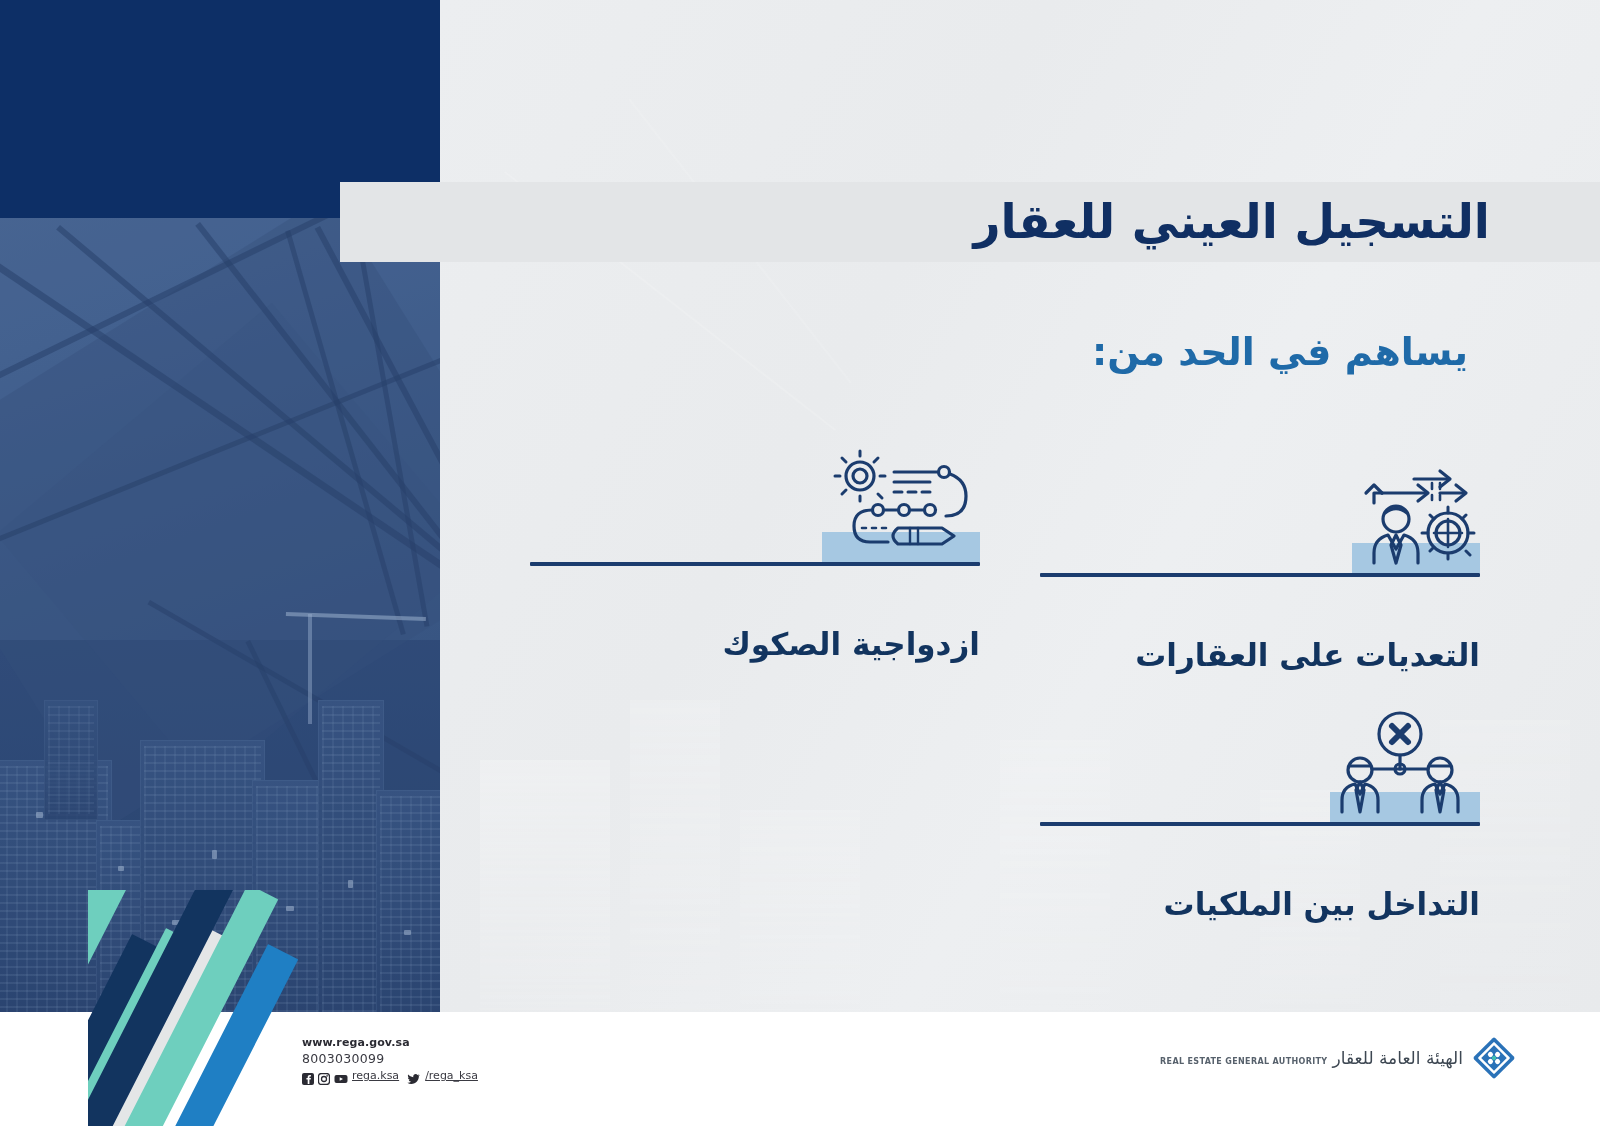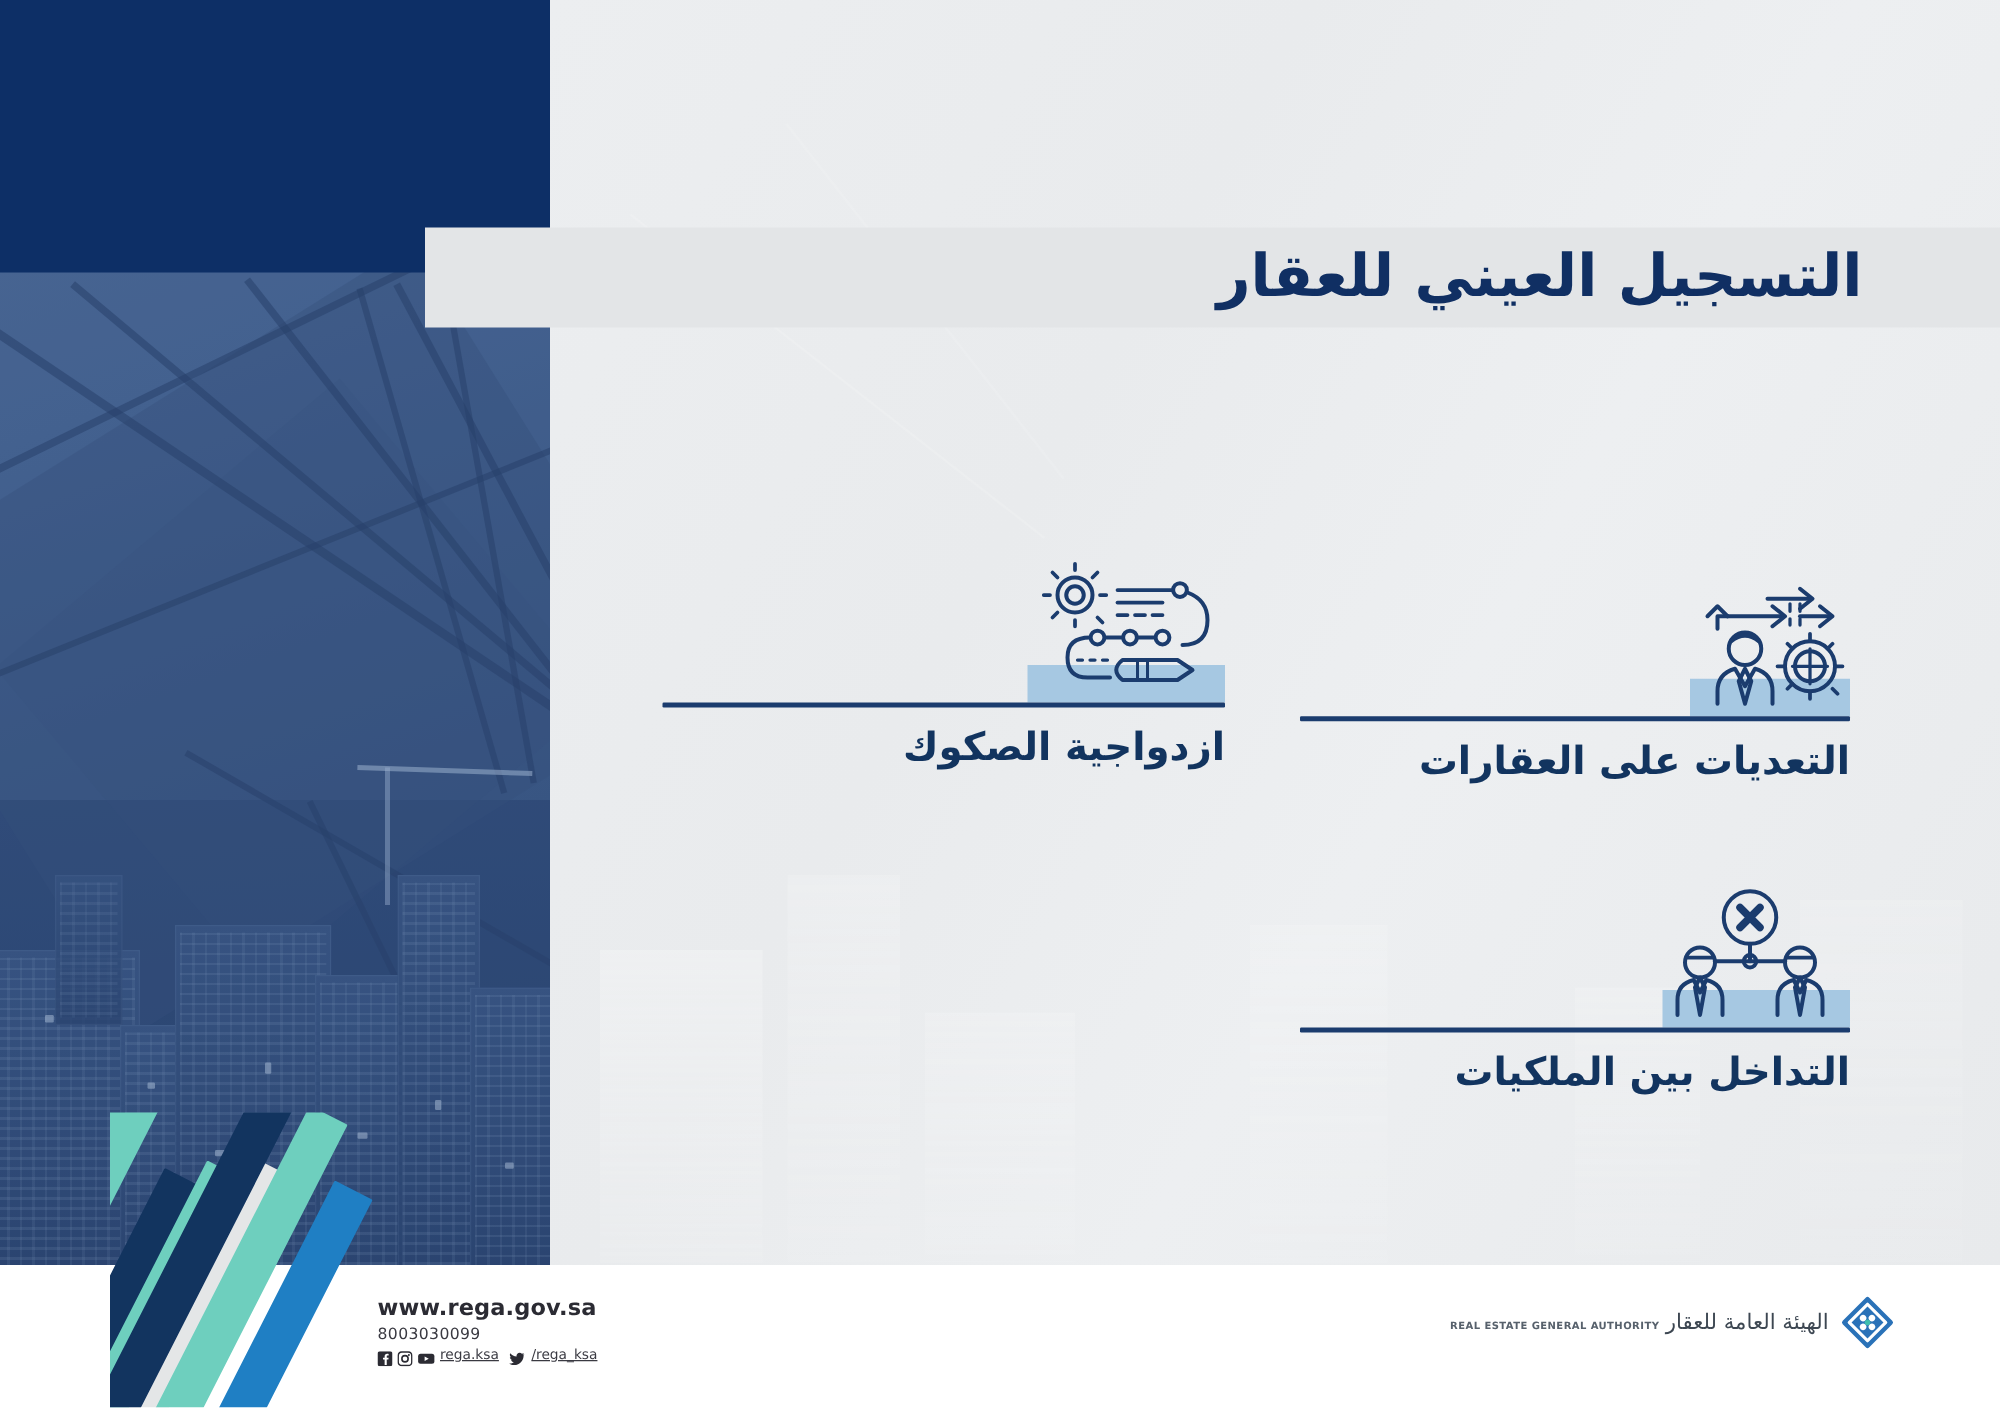--- a/index.html
+++ b/index.html
@@ -68,21 +68,21 @@
   
   .item{ position:absolute; }
   .item .icon-band{
     position:absolute; height:30px; background:#a6c8e2;
   }
   .item .rule{
     position:absolute; height:4px; background:#1b3c6e; border-radius:1px;
   }
   .item .label{
     position:absolute; direction:rtl; text-align:right;
-    font-size:31px; font-weight:bold; color:#12345f; white-space:nowrap;
+    font-size:31px; font-weight:bold; color:#12345f; white-space:nowrap;margin-top:46px;
   }
   .item .icon-wrap{ position:absolute; }
   .icon-wrap svg{ display:block; }
 
   
   #item-encroachment{ left:1010px; top:451px; width:470px; height:200px; }
   #item-encroachment .icon-wrap{ right:0px; top:8px; }
   #item-encroachment .icon-band{ right:0px; top:92px; width:128px; }
   #item-encroachment .rule{ right:0px; top:122px; width:440px; }
   #item-encroachment .label{ right:0px; top:140px; width:470px; }
@@ -101,21 +101,21 @@
   #item-overlap .rule{ right:0px; top:122px; width:440px; }
   #item-overlap .label{ right:0px; top:140px; width:470px; }
 
   
   .footer{ position:absolute; left:0; top:1012px; width:1600px; height:114px; background:#ffffff; }
 
   .stripes{ position:absolute; left:88px; top:890px; width:300px; height:236px; overflow:hidden; }
   .stripe{ position:absolute; width:34px; height:330px; transform:rotate(27deg); transform-origin:top left; border-radius:1px; }
 
   .contact{ position:absolute; left:302px; top:1036px; direction:ltr; text-align:left; }
-  .contact .url{ font-size:18px; font-weight:bold; color:#2b2b33; letter-spacing:.1px; }
+  .contact .url{ font-size:11px; font-weight:bold; color:#2b2b33; letter-spacing:.1px; }
   .contact .phone{ font-size:12.5px; color:#3a3a42; letter-spacing:.3px; margin-top:2px; }
   .contact .social{ display:flex; align-items:center; gap:4px; margin-top:3px; }
   .contact .social .handle{ font-size:11px; color:#3a3a42; margin:0 4px 0 2px;text-decoration:underline; }
   .sicon{ width:12px; height:12px; display:inline-block; }
 
   .logo{ position:absolute; right:84px; top:1036px; display:flex; align-items:center; gap:9px; direction:rtl; }
   .logo-text{ text-align:right; }
   .logo-ar{ font-size:17px; color:#3d4752; font-weight:normal; line-height:1.1; direction:rtl; }
   .logo-en{ font-size:8px; color:#57616c; font-weight:bold; letter-spacing:.35px; margin-top:2px; direction:ltr; text-align:right; }
   .logo-mark{ width:44px; height:44px; }
@@ -175,20 +175,21 @@
       <div class="wm-line" style="left:120px;top:240px;width:360px;height:2px;transform:rotate(52deg);opacity:.3;"></div>
       <div class="wm-box" style="left:1000px;top:720px;width:130px;height:290px;opacity:.25;"></div>
     </div>
   </div>
 
   <div class="navy-block"></div>
 
   <div class="title-band"></div>
   <div class="title-text">التسجيل العيني للعقار</div>
 
+  <div class="subtitle">يساهم في الحد من:</div>
 
   <div class="item" id="item-encroachment">
     <div class="icon-band"></div>
     <div class="icon-wrap">
       <svg width="128" height="110" viewBox="0 0 128 110" fill="none" stroke="#1b3c6e" stroke-width="3.2" stroke-linecap="round" stroke-linejoin="round">
 
         <path d="M30 34 H74"></path>
         <path d="M66 26 L76 34 L66 42"></path>
         <path d="M62 20 H96"></path>
         <path d="M88 12 L98 20 L88 28"></path>

